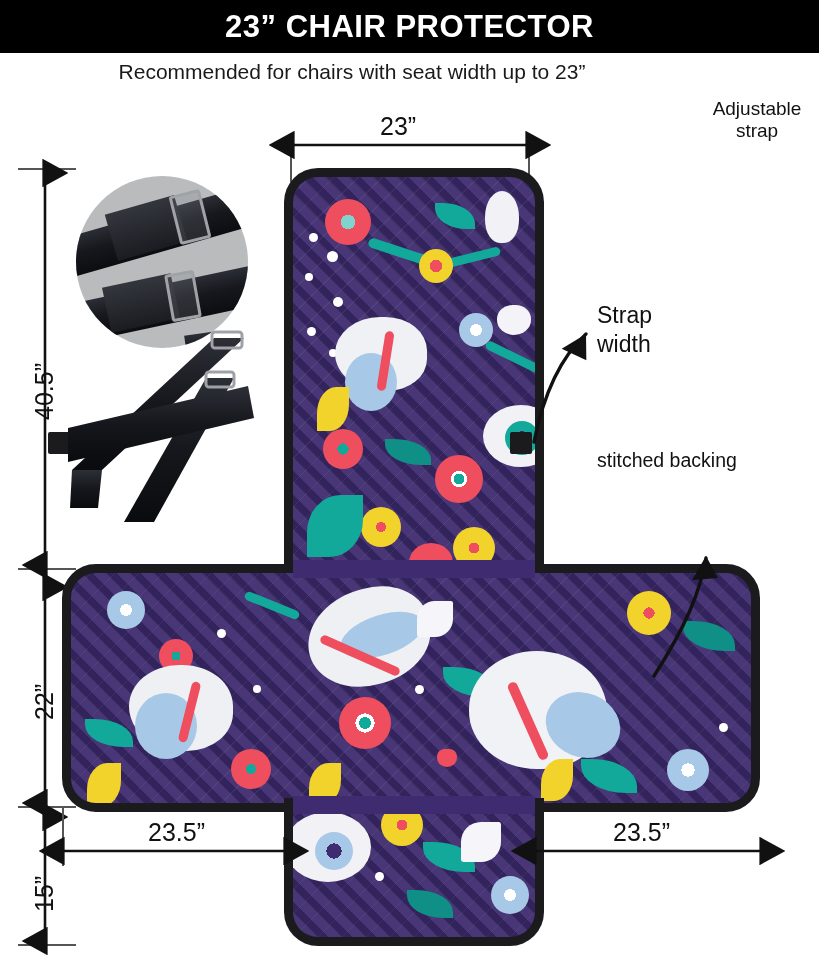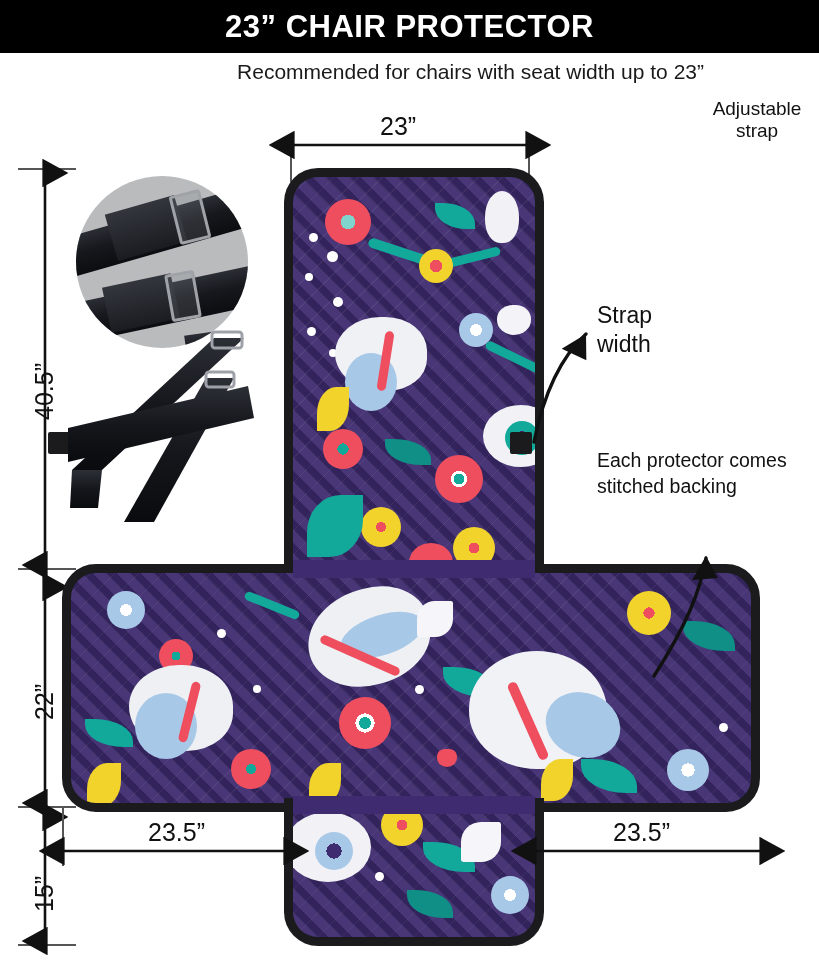--- a/index.html
+++ b/index.html
@@ -30,21 +30,21 @@
     color: #ffffff;
     font-size: 31px;
     font-weight: bold;
     letter-spacing: 0.5px;
     white-space: nowrap;
   }
   #subtitle {
     position: absolute;
     left: 0; top: 60px;
     width: 704px;
-    text-align: right;
+    text-align: center;
     font-size: 21px;
     color: #1a1a1a;
   }
 
   
   .dim-label {
     position: absolute;
     font-size: 25px;
     color: #111;
     white-space: nowrap;
@@ -347,21 +347,20 @@
   <div>Strap</div>
   <div>width</div>
 </div>
 
 <svg class="arrow-svg" style="left:524px; top:330px;" width="130" height="120" viewBox="0 0 130 120">
   <path d="M62,4 C38,26 20,62 10,112" fill="none" stroke="#111" stroke-width="3.4" stroke-linecap="round"></path>
   <path d="M62,4 L40,22 L66,30 Z" fill="#111" transform="rotate(8 62 4)"></path>
 </svg>
 
 <div class="note" style="left:597px; top:448px; width:218px;">
-  <div>Each protector comes</div>
   <div>stitched backing</div>
 </div>
 
 <svg class="arrow-svg" style="left:672px; top:552px;" width="110" height="132" viewBox="0 0 110 132">
   <path d="M34,6 C28,40 14,74 -18,124" fill="none" stroke="#111" stroke-width="3.4" stroke-linecap="round"></path>
   <path d="M34,4 L20,28 L46,26 Z" fill="#111"></path>
 </svg>
 
 <div class="dim-label" style="left:148px; top:818px;">23.5”</div>
 <svg class="arrow-svg" style="left:58px; top:842px;" width="232" height="18" viewBox="0 0 232 18">

